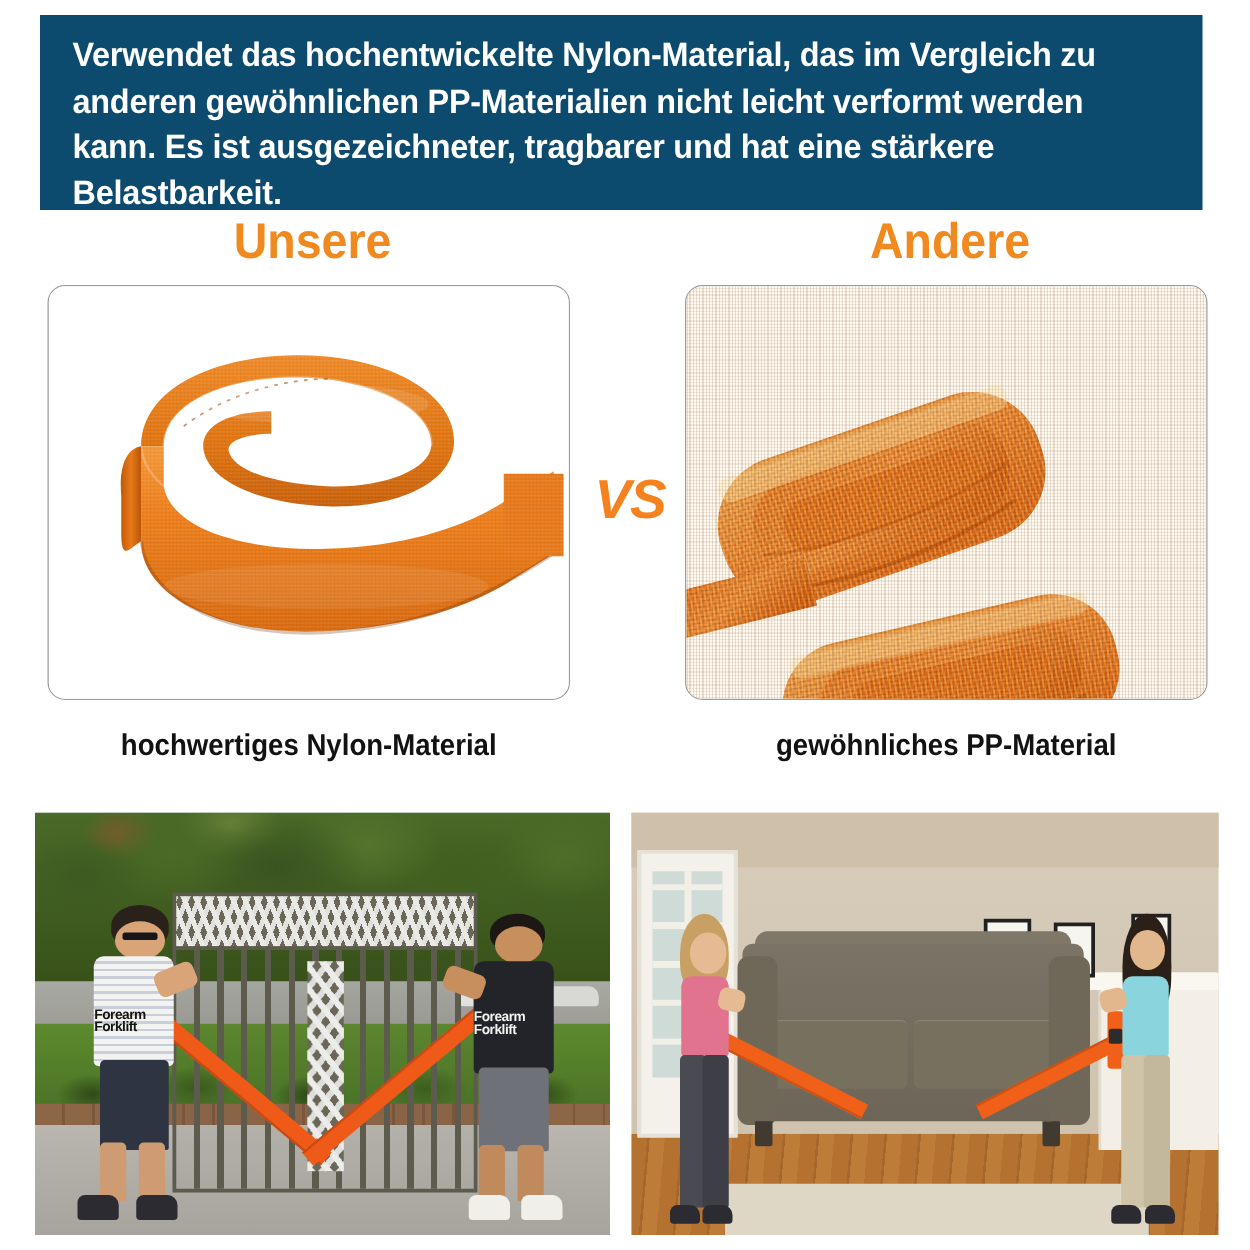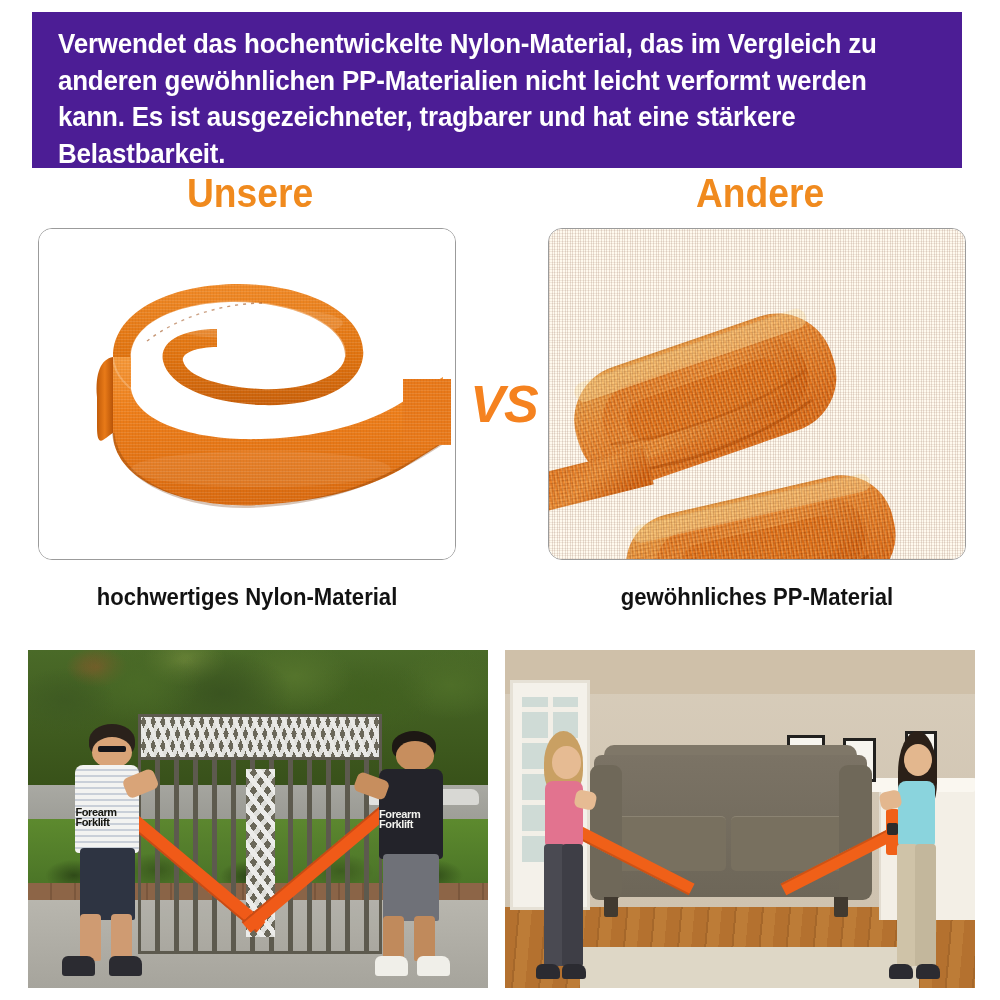--- a/index.html
+++ b/index.html
@@ -17,21 +17,21 @@
     -webkit-font-smoothing: antialiased;
   }
 
   
   .headline-banner {
     position: absolute;
     left: 32px;
     top: 12px;
     width: 930px;
     height: 156px;
-    background: #4c1d95;
+    background: #0c4a6e;
     box-sizing: border-box;
     padding: 14px 26px 10px 26px;
   }
   .headline-text {
     color: #ffffff;
     font-family: "Liberation Sans", sans-serif;
     font-size: 27px;
     font-weight: bold;
     line-height: 1.36;
     letter-spacing: -0.2px;
@@ -105,21 +105,21 @@
   }
 
   
   .vs-badge {
     position: absolute;
     left: 468px;
     top: 378px;
     width: 72px;
     text-align: center;
     font-family: "Liberation Sans", sans-serif;
-    font-size: 52px;
+    font-size: 44px;
     font-weight: bold;
     font-style: italic;
     color: #F5821F;
     letter-spacing: -1px;
     line-height: 1;
   }
 
   
   .product-caption {
     position: absolute;

